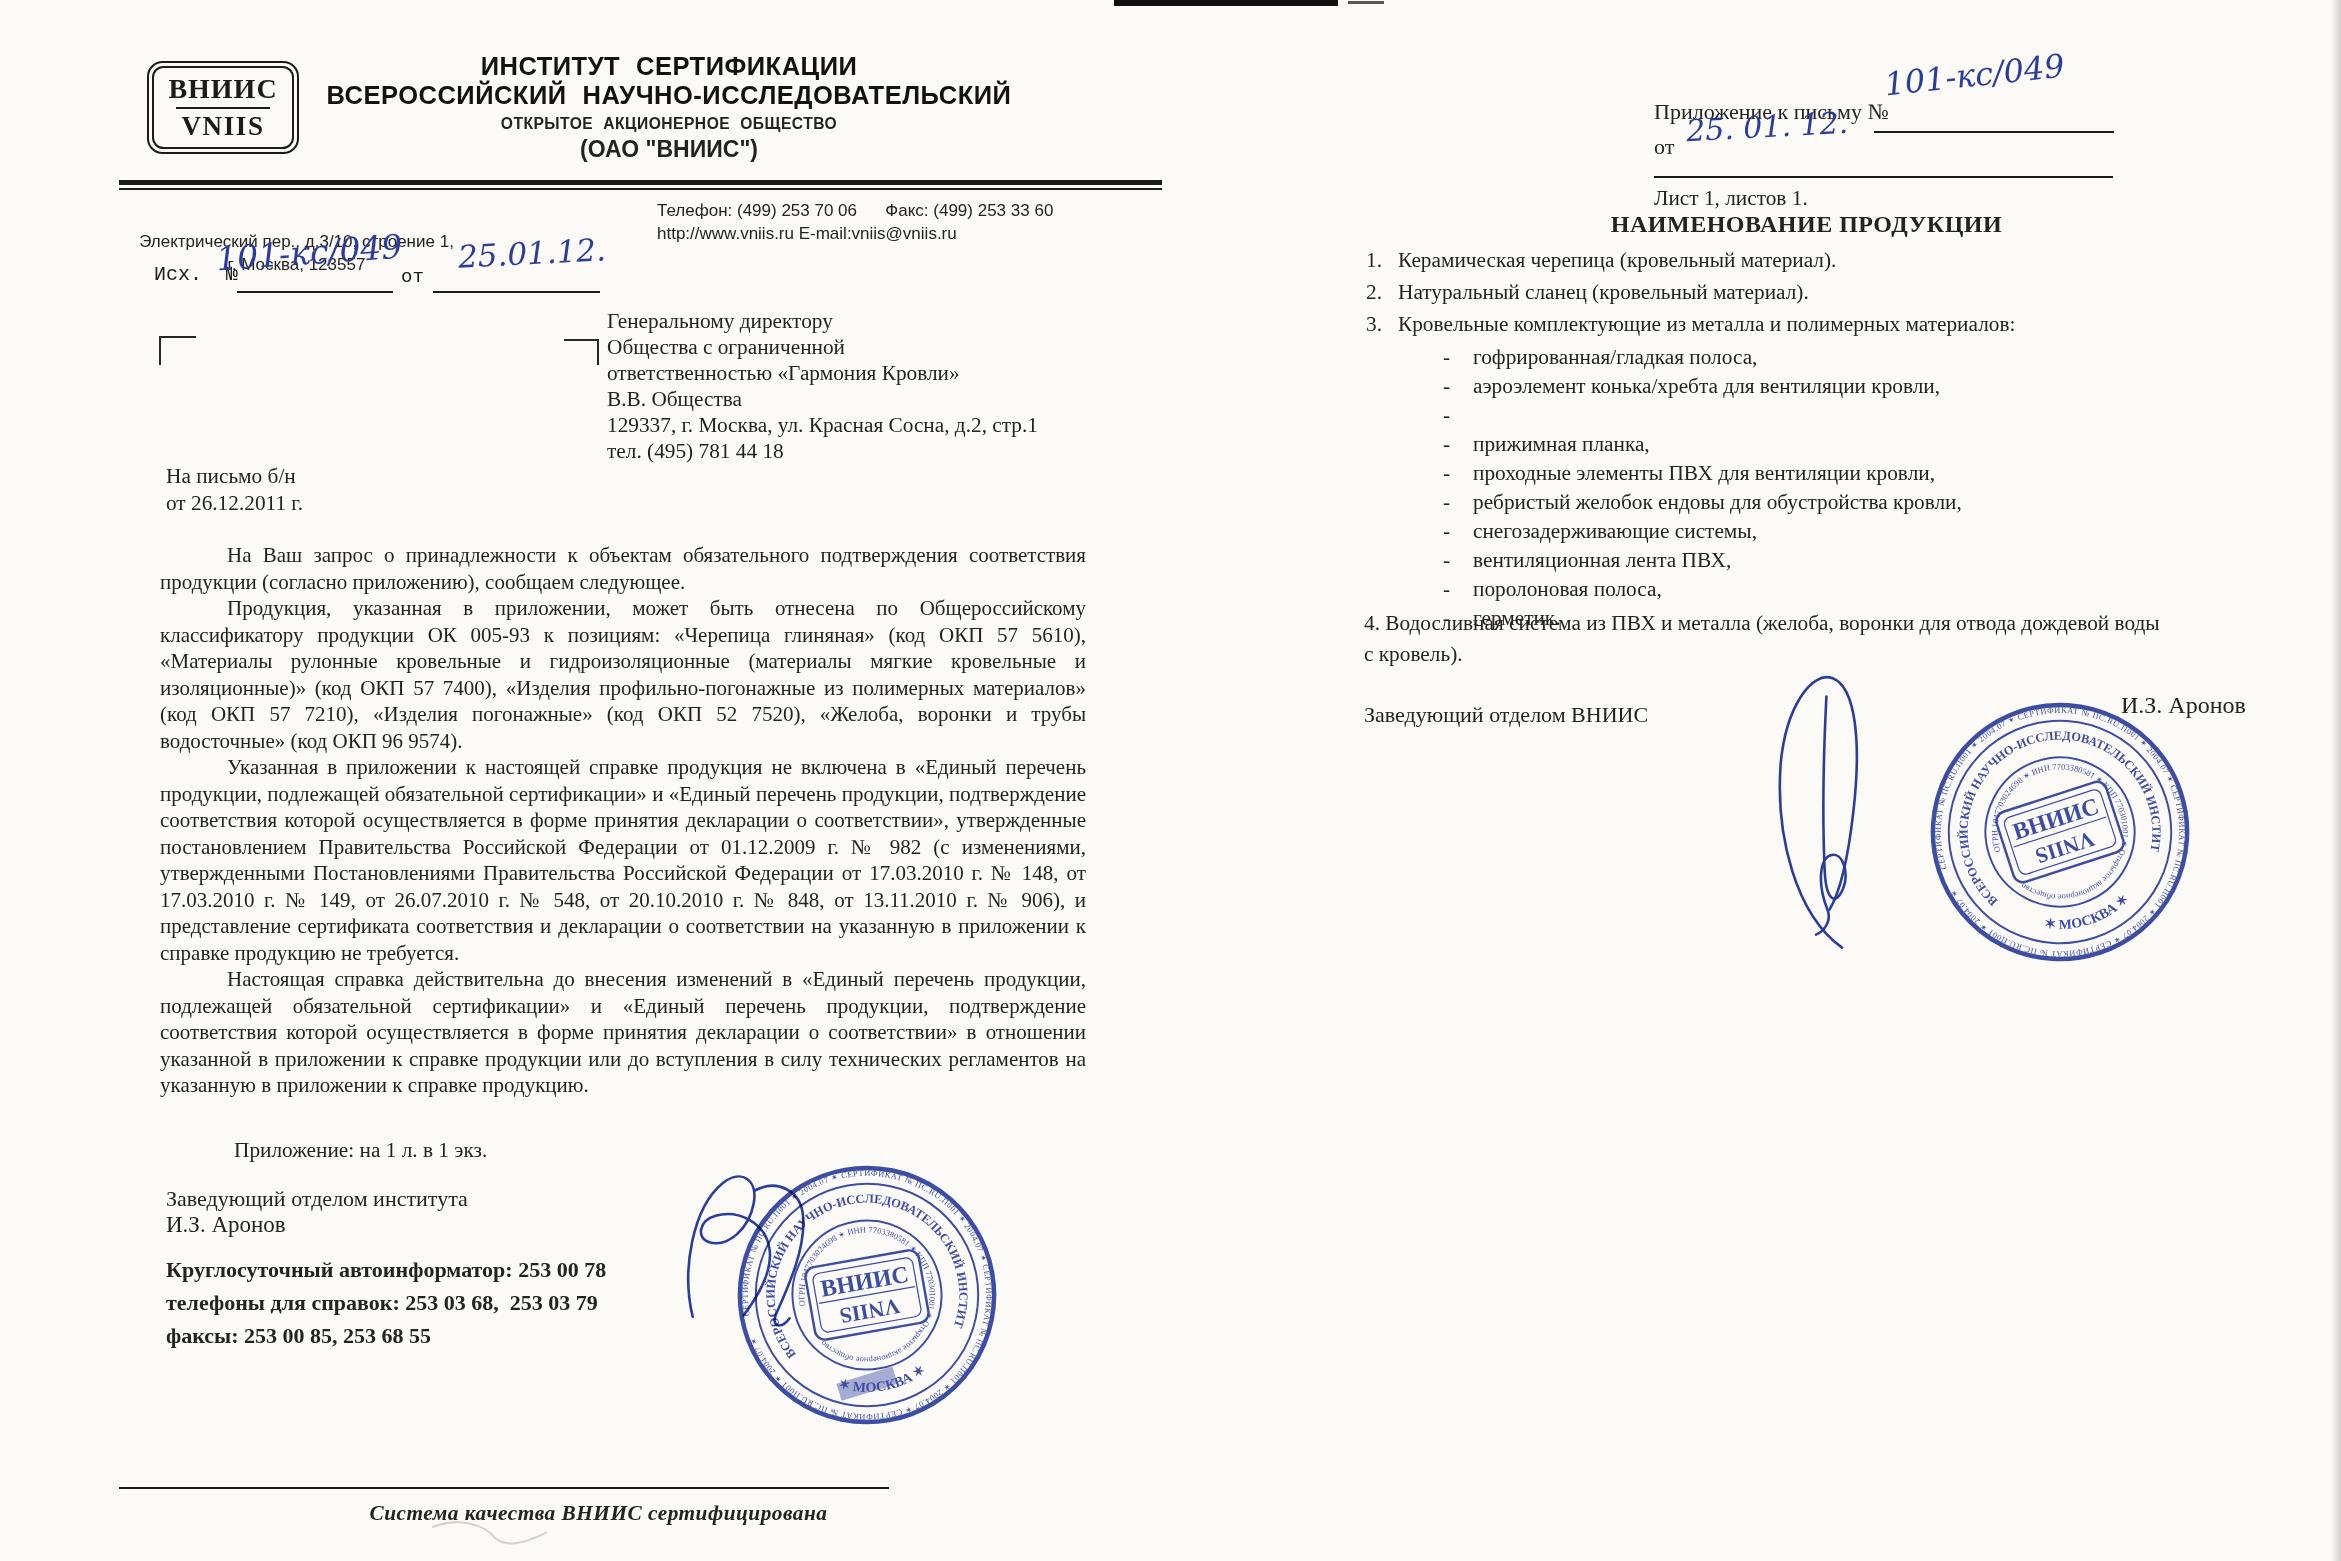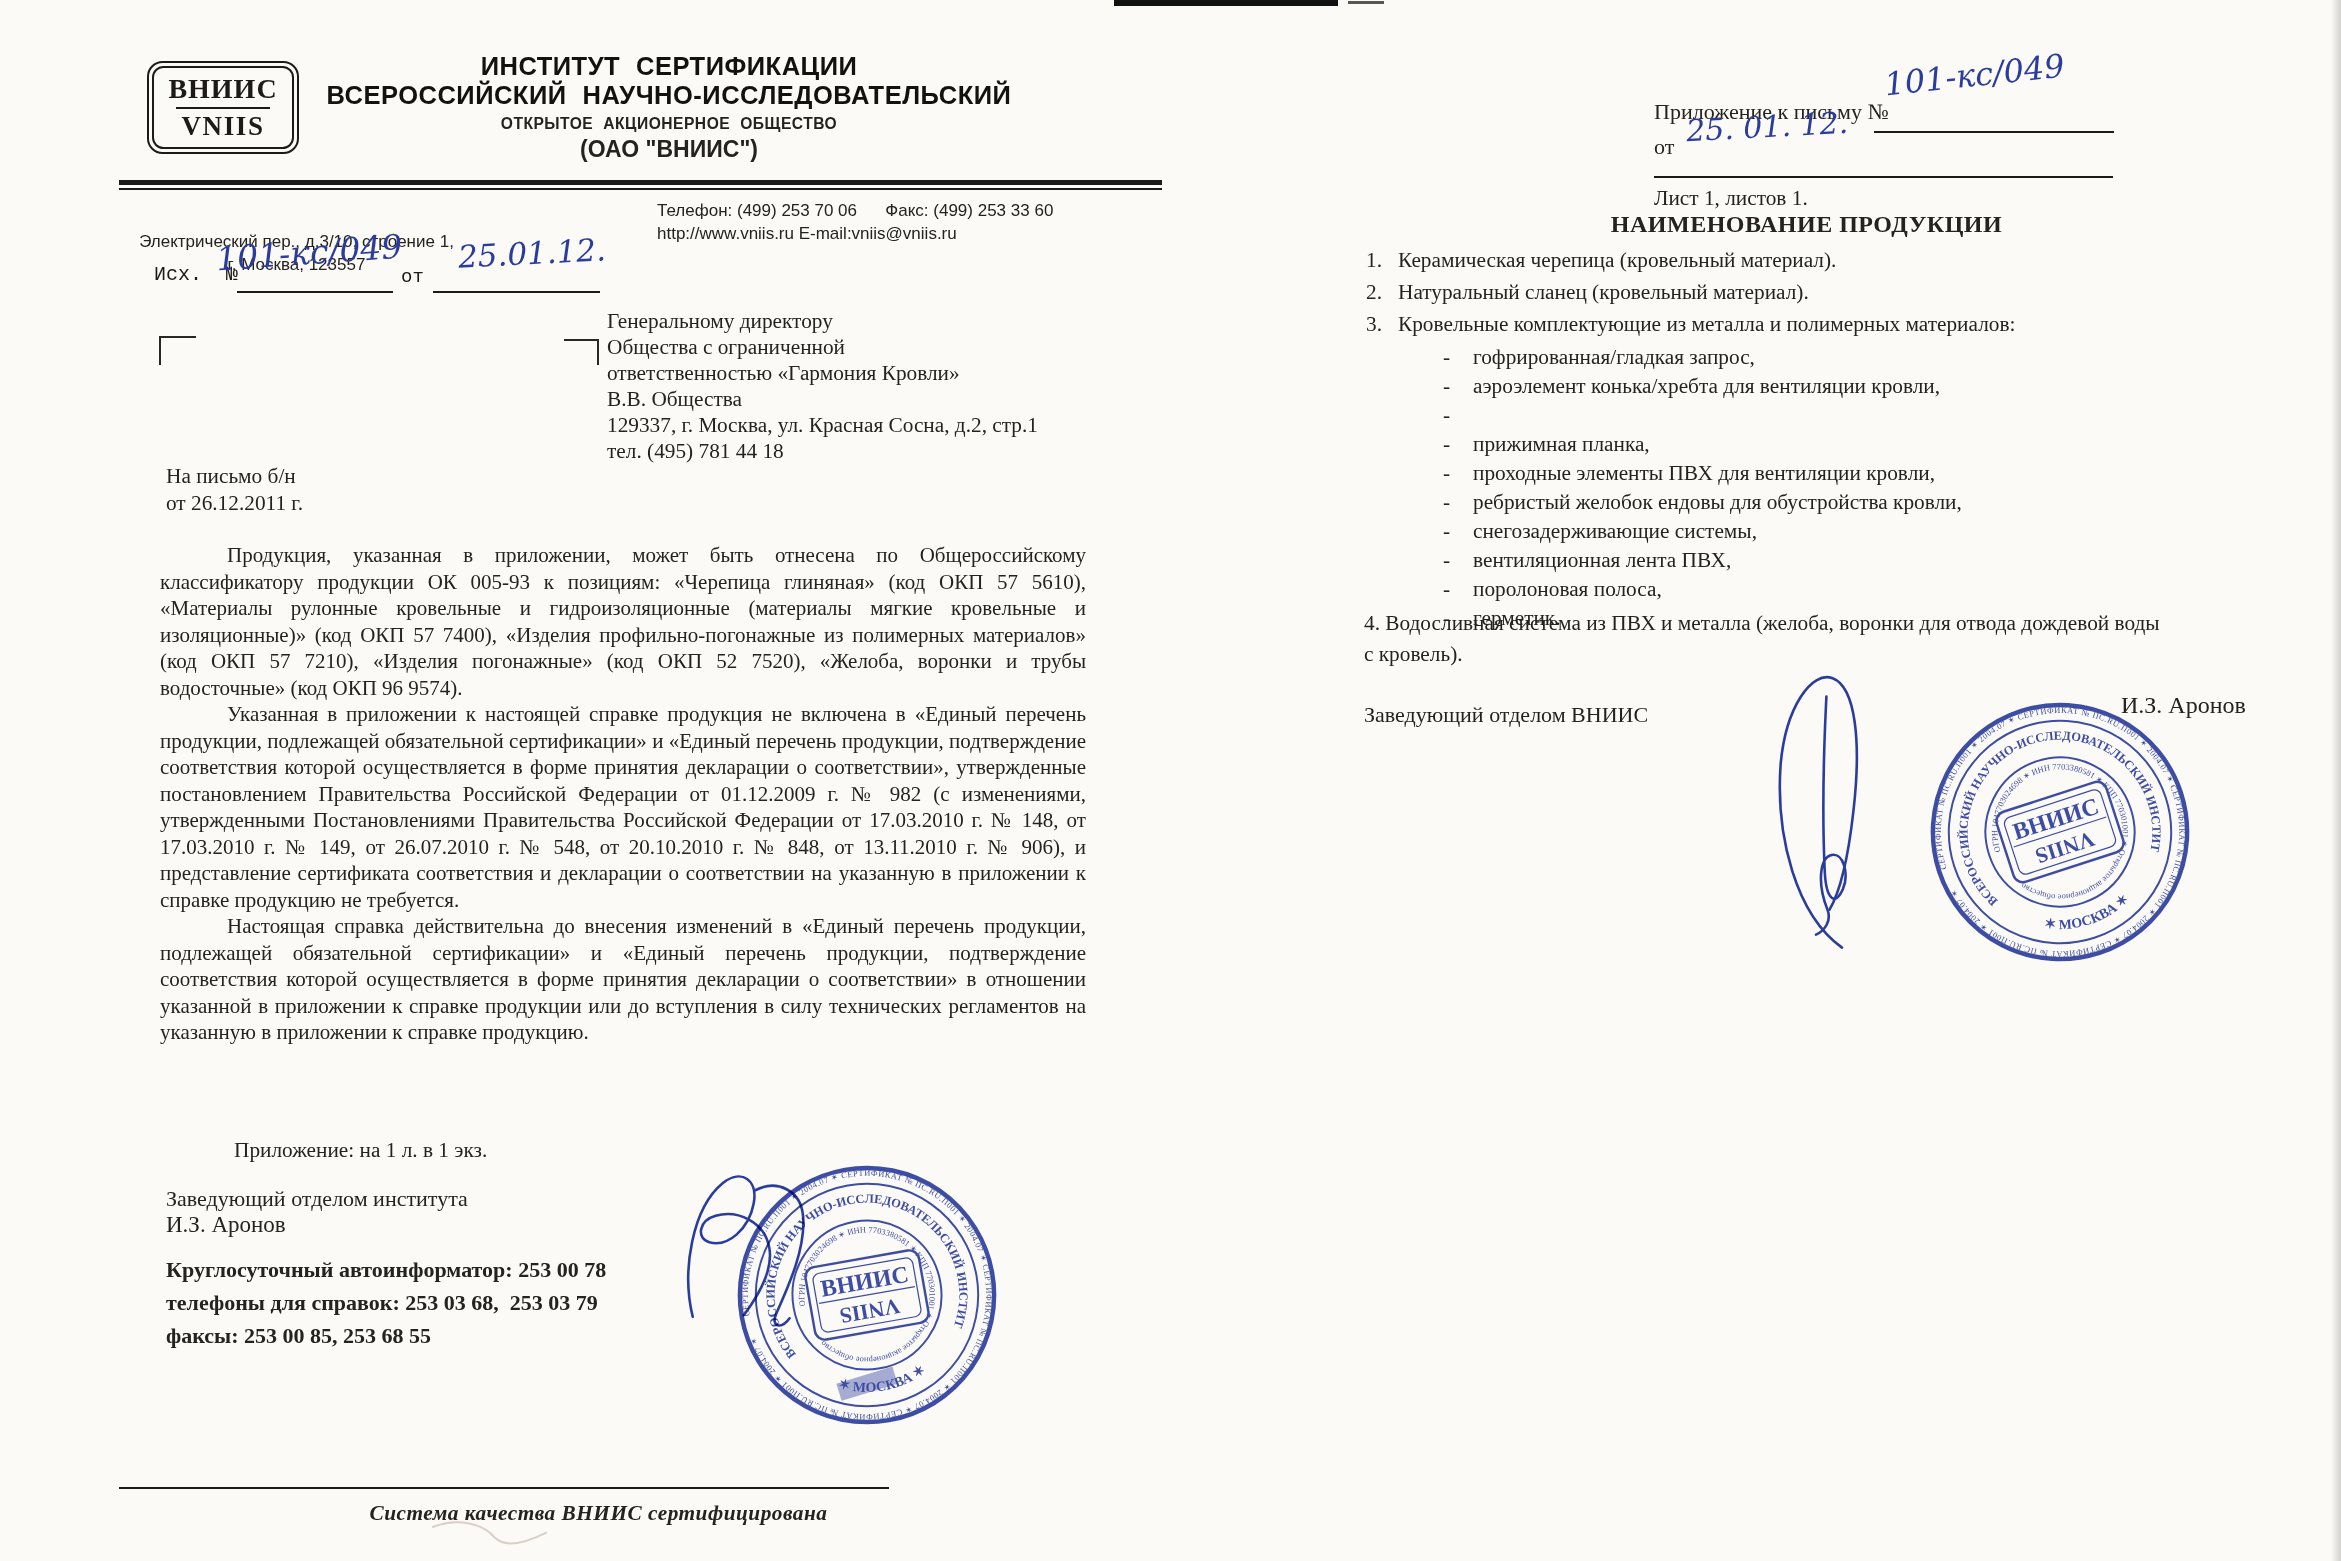--- a/index.html
+++ b/index.html
@@ -106,20 +106,21 @@
   <div>129337, г. Москва, ул. Красная Сосна, д.2, стр.1</div>
   <div>тел. (495) 781 44 18</div>
 </div>
 
 <div class="abs re" style="left:166px;top:463px;">
   <div>На письмо б/н</div>
   <div>от 26.12.2011 г.</div>
 </div>
 
 <div class="abs bodytext" style="left:160px;top:542px;width:926px;">
+  <p>На Ваш запрос о принадлежности к объектам обязательного подтверждения соответствия продукции (согласно приложению), сообщаем следующее.</p>
   <p>Продукция, указанная в приложении, может быть отнесена по Общероссийскому классификатору продукции ОК 005-93 к позициям: «Черепица глиняная» (код ОКП 57 5610), «Материалы рулонные кровельные и гидроизоляционные (материалы мягкие кровельные и изоляционные)» (код ОКП 57 7400), «Изделия профильно-погонажные из полимерных материалов» (код ОКП 57 7210), «Изделия погонажные» (код ОКП 52 7520), «Желоба, воронки и трубы водосточные» (код ОКП 96 9574).</p>
   <p>Указанная в приложении к настоящей справке продукция не включена в «Единый перечень продукции, подлежащей обязательной сертификации» и «Единый перечень продукции, подтверждение соответствия которой осуществляется в форме принятия декларации о соответствии», утвержденные постановлением Правительства Российской Федерации от 01.12.2009 г. № 982 (с изменениями, утвержденными Постановлениями Правительства Российской Федерации от 17.03.2010 г. № 148, от 17.03.2010 г. № 149, от 26.07.2010 г. № 548, от 20.10.2010 г. № 848, от 13.11.2010 г. № 906), и представление сертификата соответствия и декларации о соответствии на указанную в приложении к справке продукцию не требуется.</p>
   <p>Настоящая справка действительна до внесения изменений в «Единый перечень продукции, подлежащей обязательной сертификации» и «Единый перечень продукции, подтверждение соответствия которой осуществляется в форме принятия декларации о соответствии» в отношении указанной в приложении к справке продукции или до вступления в силу технических регламентов на указанную в приложении к справке продукцию.</p>
 </div>
 
 <div class="abs" style="left:234px;top:1138px;font-size:21.3px;">Приложение: на 1 л. в 1 экз.</div>
 
 <div class="abs signrow" style="left:166px;top:1186px;width:926px;flex-direction:column;">
   <span style="font-size:22px;">Заведующий отделом института</span>
   <span style="font-size:23px;">И.З. Аронов</span>
@@ -187,21 +188,21 @@
   </div>
   <div class="rp-item">
     <span class="num">3.</span>
     <span>Кровельные комплектующие из металла и полимерных материалов:</span>
   </div>
 </div>
 
 <div class="abs" style="left:1443px;top:343px;width:859px;">
   <div class="rp-dash">
       <span class="dash">-</span>
-      <span>гофрированная/гладкая запрос,</span>
+      <span>гофрированная/гладкая полоса,</span>
     </div>
   <div class="rp-dash">
       <span class="dash">-</span>
       <span>аэроэлемент конька/хребта для вентиляции кровли,</span>
     </div>
   <div class="rp-dash">
       <span class="dash">-</span>
     </div>
   <div class="rp-dash">
       <span class="dash">-</span>

